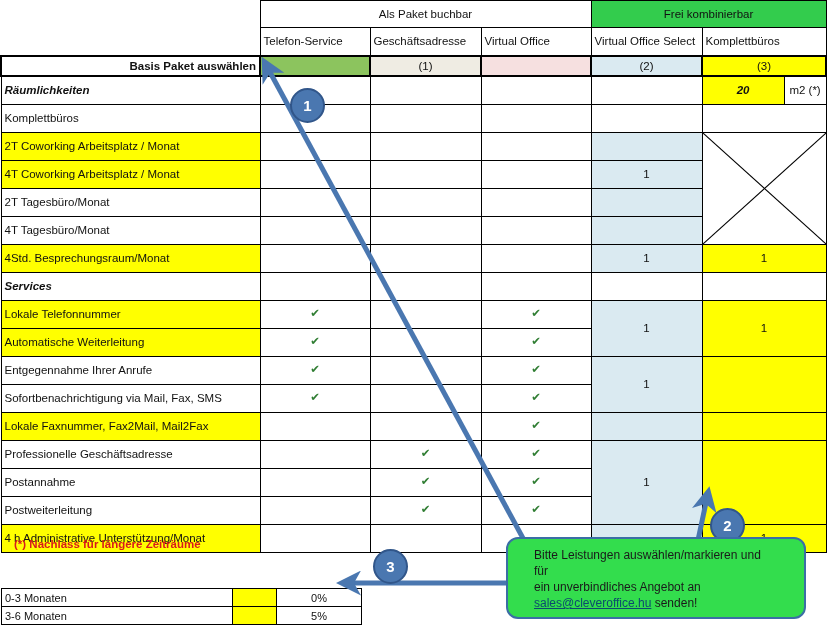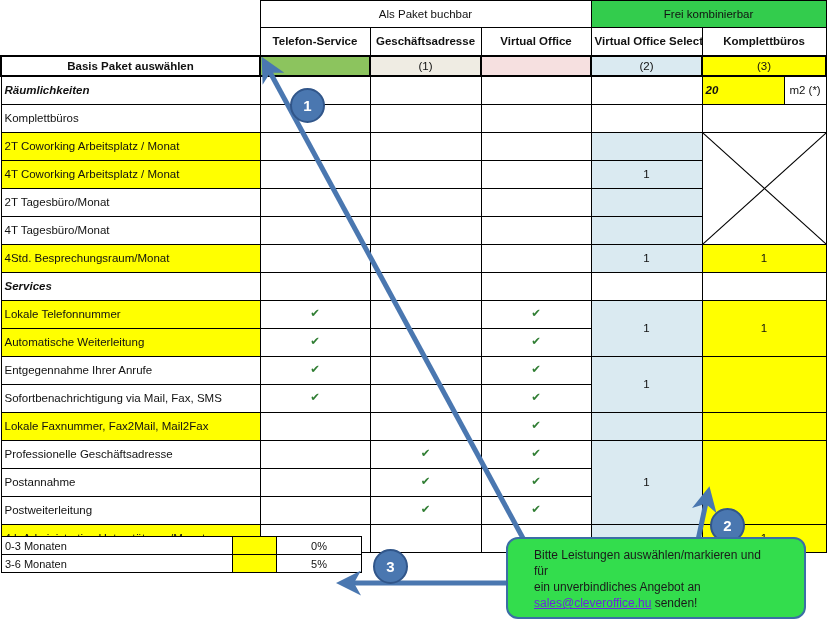--- a/index.html
+++ b/index.html
@@ -23,48 +23,48 @@
     vertical-align:middle;
     background:#ffffff;
     overflow:hidden;
     white-space:nowrap;
   }
   td.noborder{border:none !important;background:transparent !important;}
   td.nb-left{border-left:none !important;}
   td.nb-top{border-top:none !important;}
 
   .c{text-align:center;}
-  .r{text-align:center;}
+  .r{text-align:right;}
   .b{font-weight:bold;}
 
   .yellow{background:#ffff00 !important;}
   .blue{background:#daeaf1 !important;}
   .green-hdr{background:#33cc4d !important;}
   .green-sel{background:#8cc45e !important;}
   .beige{background:#efece3 !important;}
   .pink{background:#f6e0e0 !important;}
   .thickb{border:2px solid #000000 !important;}
 
   .hdr-top{height:18px !important;font-size:11.5px;font-weight:normal;text-align:center;}
-  .hdr-col{height:17px !important;font-weight:bold;text-align:center;font-size:11.5px;}
+  .hdr-col{height:17px !important;font-weight:normal;font-size:11.5px;}
   .sel-row td{height:18px !important;}
 
   .sectitle{font-style:italic;font-weight:bold;font-size:12px;margin-left:28px;}
 
-  .m2val{font-style:italic;font-weight:bold;font-size:16px;text-align:left;}
+  .m2val{font-style:italic;font-weight:bold;font-size:16px;text-align:center;}
   .m2lbl{font-size:10px;text-align:center;padding-left:4px;}
 
   .chk{color:#2f7d32;font-size:13px;line-height:1;}
 
   
   .xcell{position:relative;}
   .xcell svg{position:absolute;left:0;top:0;width:100%;height:100%;display:block;}
 
   
-  #discount{position:absolute;left:1px;top:536px;}
+  #discount{position:absolute;left:1px;top:588px;}
   #discount td{
     border:1px solid #000000;height:17px;font-size:11px;padding:0 3px;
     background:#ffffff;white-space:nowrap;vertical-align:middle;
   }
   #disc-title{
     position:absolute;left:14px;top:538px;
     font-size:11.5px;font-weight:bold;color:#d91b1b;white-space:nowrap;
   }
 
   
@@ -80,21 +80,21 @@
   #marker-1{left:290px;top:88px;}
   #marker-2{left:710px;top:508px;}
   #marker-3{left:373px;top:549px;}
 
   #callout{
     position:absolute;left:506px;top:537px;width:300px;height:82px;
     background:#33dd4d;border:2px solid #3b6ea5;border-radius:12px;
     box-sizing:border-box;padding:8px 26px;
     font-size:12px;line-height:16px;color:#1a1a1a;
   }
-  #callout a{color:#6d28d9;text-decoration:underline;}
+  #callout a{color:#0c4a6e;text-decoration:underline;}
 </style>
 </head>
 <body>
 
 <div id="sheet">
 
   <table class="grid" id="matrix">
     <colgroup>
       <col style="width:259px">
       <col style="width:110px">

